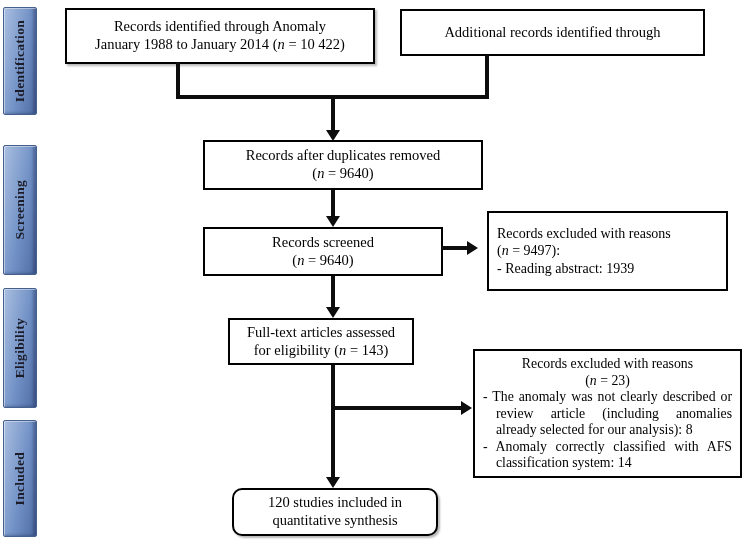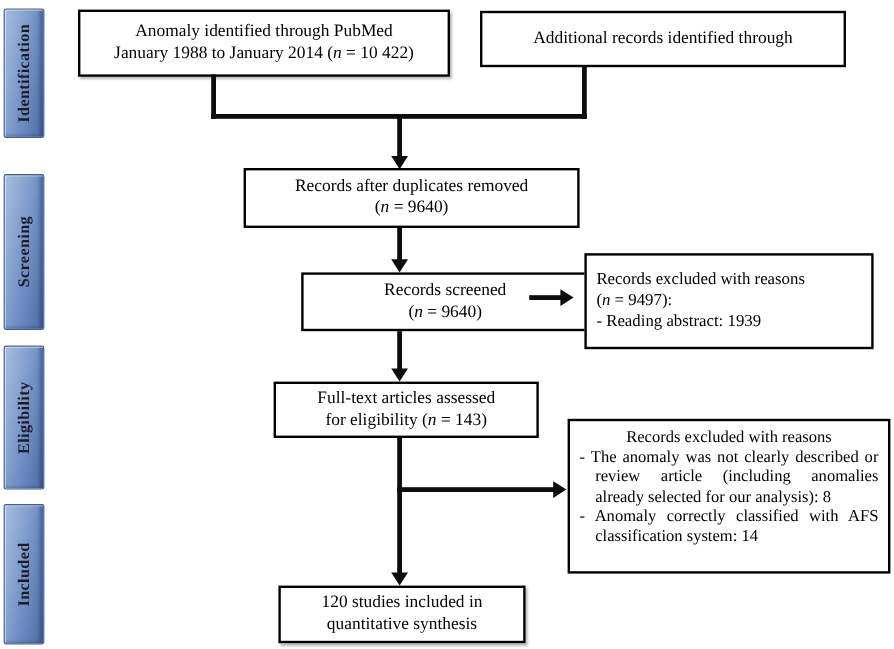--- a/index.html
+++ b/index.html
@@ -104,72 +104,73 @@
     <span class="stage-label">Screening</span>
   </div>
   <div class="stage-bar" style="top:288px; height:120px;">
     <span class="stage-label">Eligibility</span>
   </div>
   <div class="stage-bar" style="top:420px; height:117px;">
     <span class="stage-label">Included</span>
   </div>
 
   <div class="fbox heavy" style="left:65px; top:8px; width:310px; height:56px;">
-    <div>Anomaly identified through PubMed</div>
+    <div>Records identified through Anomaly</div>
     <div>January 1988 to January 2014 (<i>n</i> = 10 422)</div>
   </div>
   <div class="fbox" style="left:400px; top:9px; width:305px; height:47px;">
     <div>Additional records identified through</div>
   </div>
 
   <div class="line" style="left:176px; top:62px; width:4px; height:37px;"></div>
   <div class="line" style="left:485px; top:55px; width:4px; height:44px;"></div>
   <div class="line" style="left:176px; top:95px; width:313px; height:4px;"></div>
   <div class="line" style="left:331px; top:95px; width:4px; height:36px;"></div>
   <div class="arr-down" style="left:326px; top:130px;"></div>
 
   <div class="fbox" style="left:203px; top:140px; width:280px; height:50px;">
     <div>Records after duplicates removed</div>
     <div>(<i>n</i> = 9640)</div>
   </div>
 
   <div class="line" style="left:331px; top:190px; width:4px; height:27px;"></div>
   <div class="arr-down" style="left:326px; top:216px;"></div>
 
-  <div class="fbox" style="left:203px; top:227px; width:240px; height:49px;margin-left:48px;">
+  <div class="fbox" style="left:203px; top:227px; width:240px; height:49px;">
     <div>Records screened</div>
     <div>(<i>n</i> = 9640)</div>
   </div>
 
   <div class="line" style="left:441px; top:246px; width:27px; height:4px;"></div>
   <div class="arr-right" style="left:467px; top:241px;"></div>
 
   <div class="fbox align-left" style="left:487px; top:211px; width:241px; height:80px;">
     <div>Records excluded with reasons</div>
     <div>(<i>n</i> = 9497):</div>
     <div>- Reading abstract: 1939</div>
   </div>
 
   <div class="line" style="left:331px; top:276px; width:4px; height:32px;"></div>
   <div class="arr-down" style="left:326px; top:307px;"></div>
 
-  <div class="fbox" style="left:228px; top:318px; width:221px; height:47px;">
+  <div class="fbox" style="left:228px; top:318px; width:186px; height:47px;">
     <div>Full-text articles assessed</div>
     <div>for eligibility (<i>n</i> = 143)</div>
   </div>
 
   <div class="line" style="left:331px; top:365px; width:4px; height:113px;"></div>
   <div class="line" style="left:331px; top:406px; width:131px; height:4px;"></div>
   <div class="arr-right" style="left:461px; top:401px;"></div>
   <div class="arr-down" style="left:326px; top:477px;"></div>
 
   <div class="fbox mixed" style="left:473px; top:349px; width:269px; height:129px;">
     <div class="center-line">Records excluded with reasons</div>
+    <div class="center-line">(<i>n</i> = 23)</div>
     <div class="bullet">- The anomaly was not clearly described or review article (including anomalies already selected for our analysis): 8</div>
     <div class="bullet">- Anomaly correctly classified with AFS classification system: 14</div>
   </div>
 
-  <div class="fbox heavy" style="left:232px; top:488px; width:206px; height:48px;">
+  <div class="fbox heavy" style="left:232px; top:488px; width:206px; height:48px;border-radius:10px;">
     <div>120 studies included in</div>
     <div>quantitative synthesis</div>
   </div>
 
 </div>
 
 </body></html>

